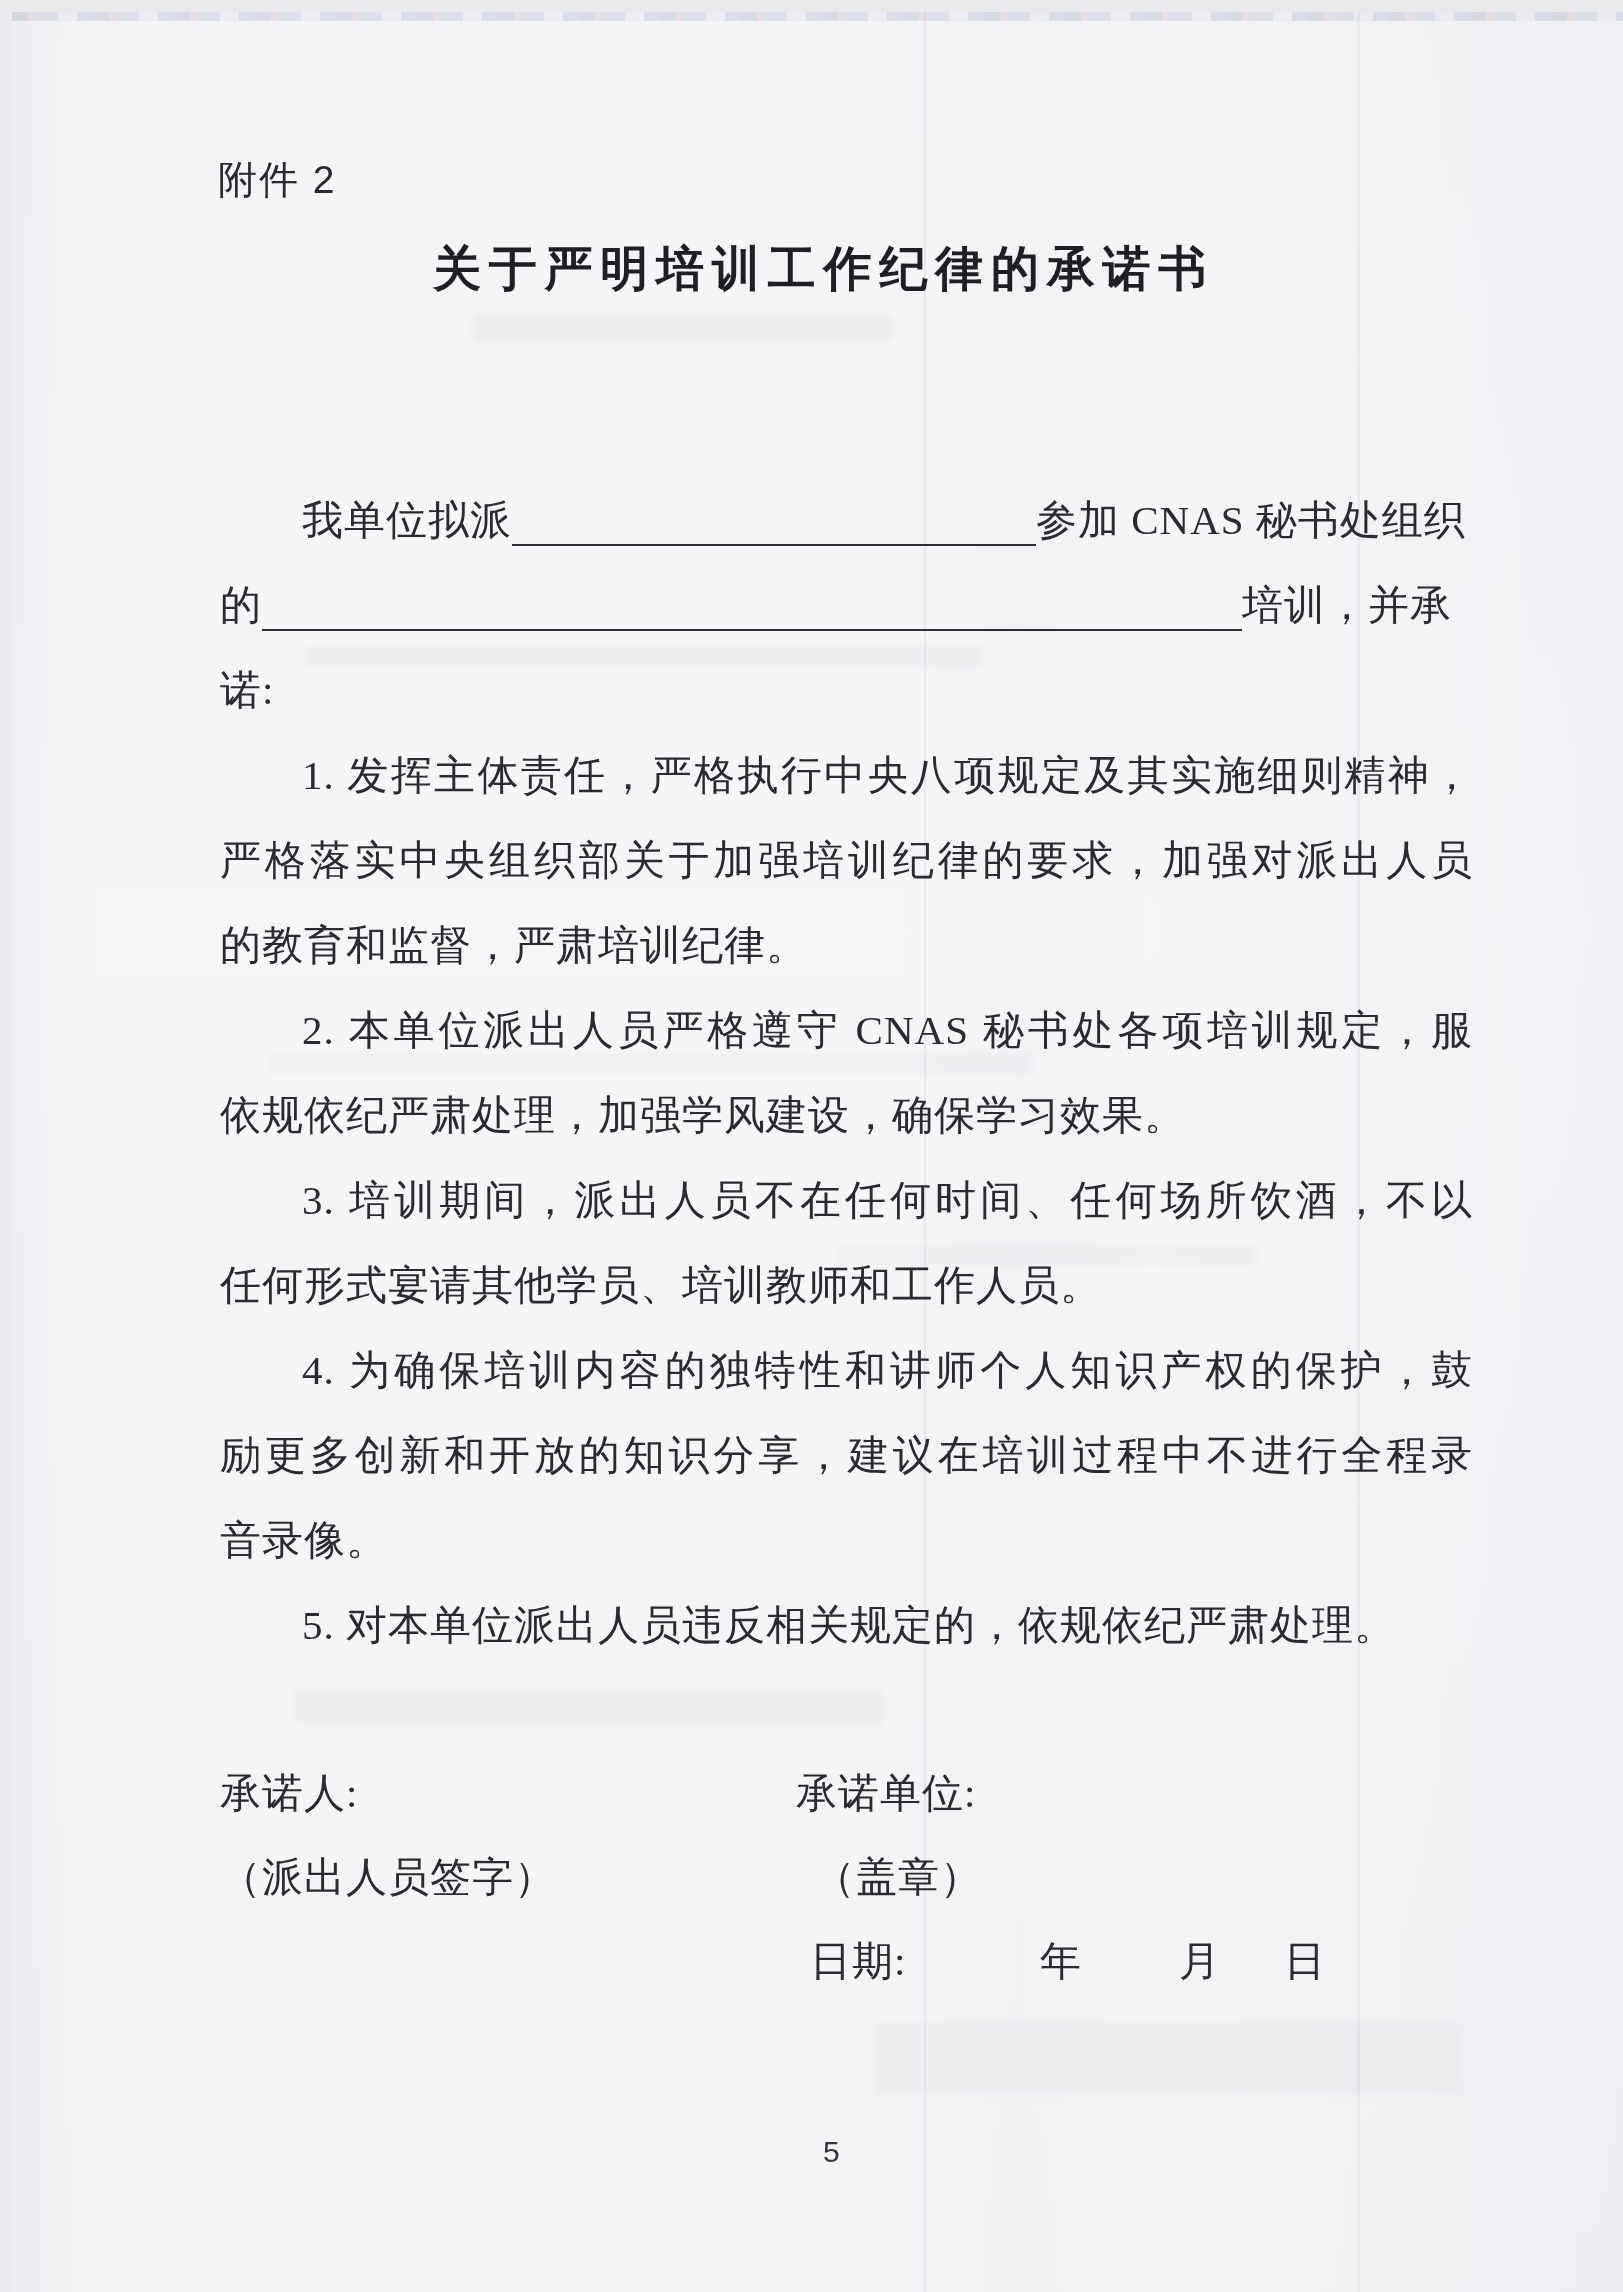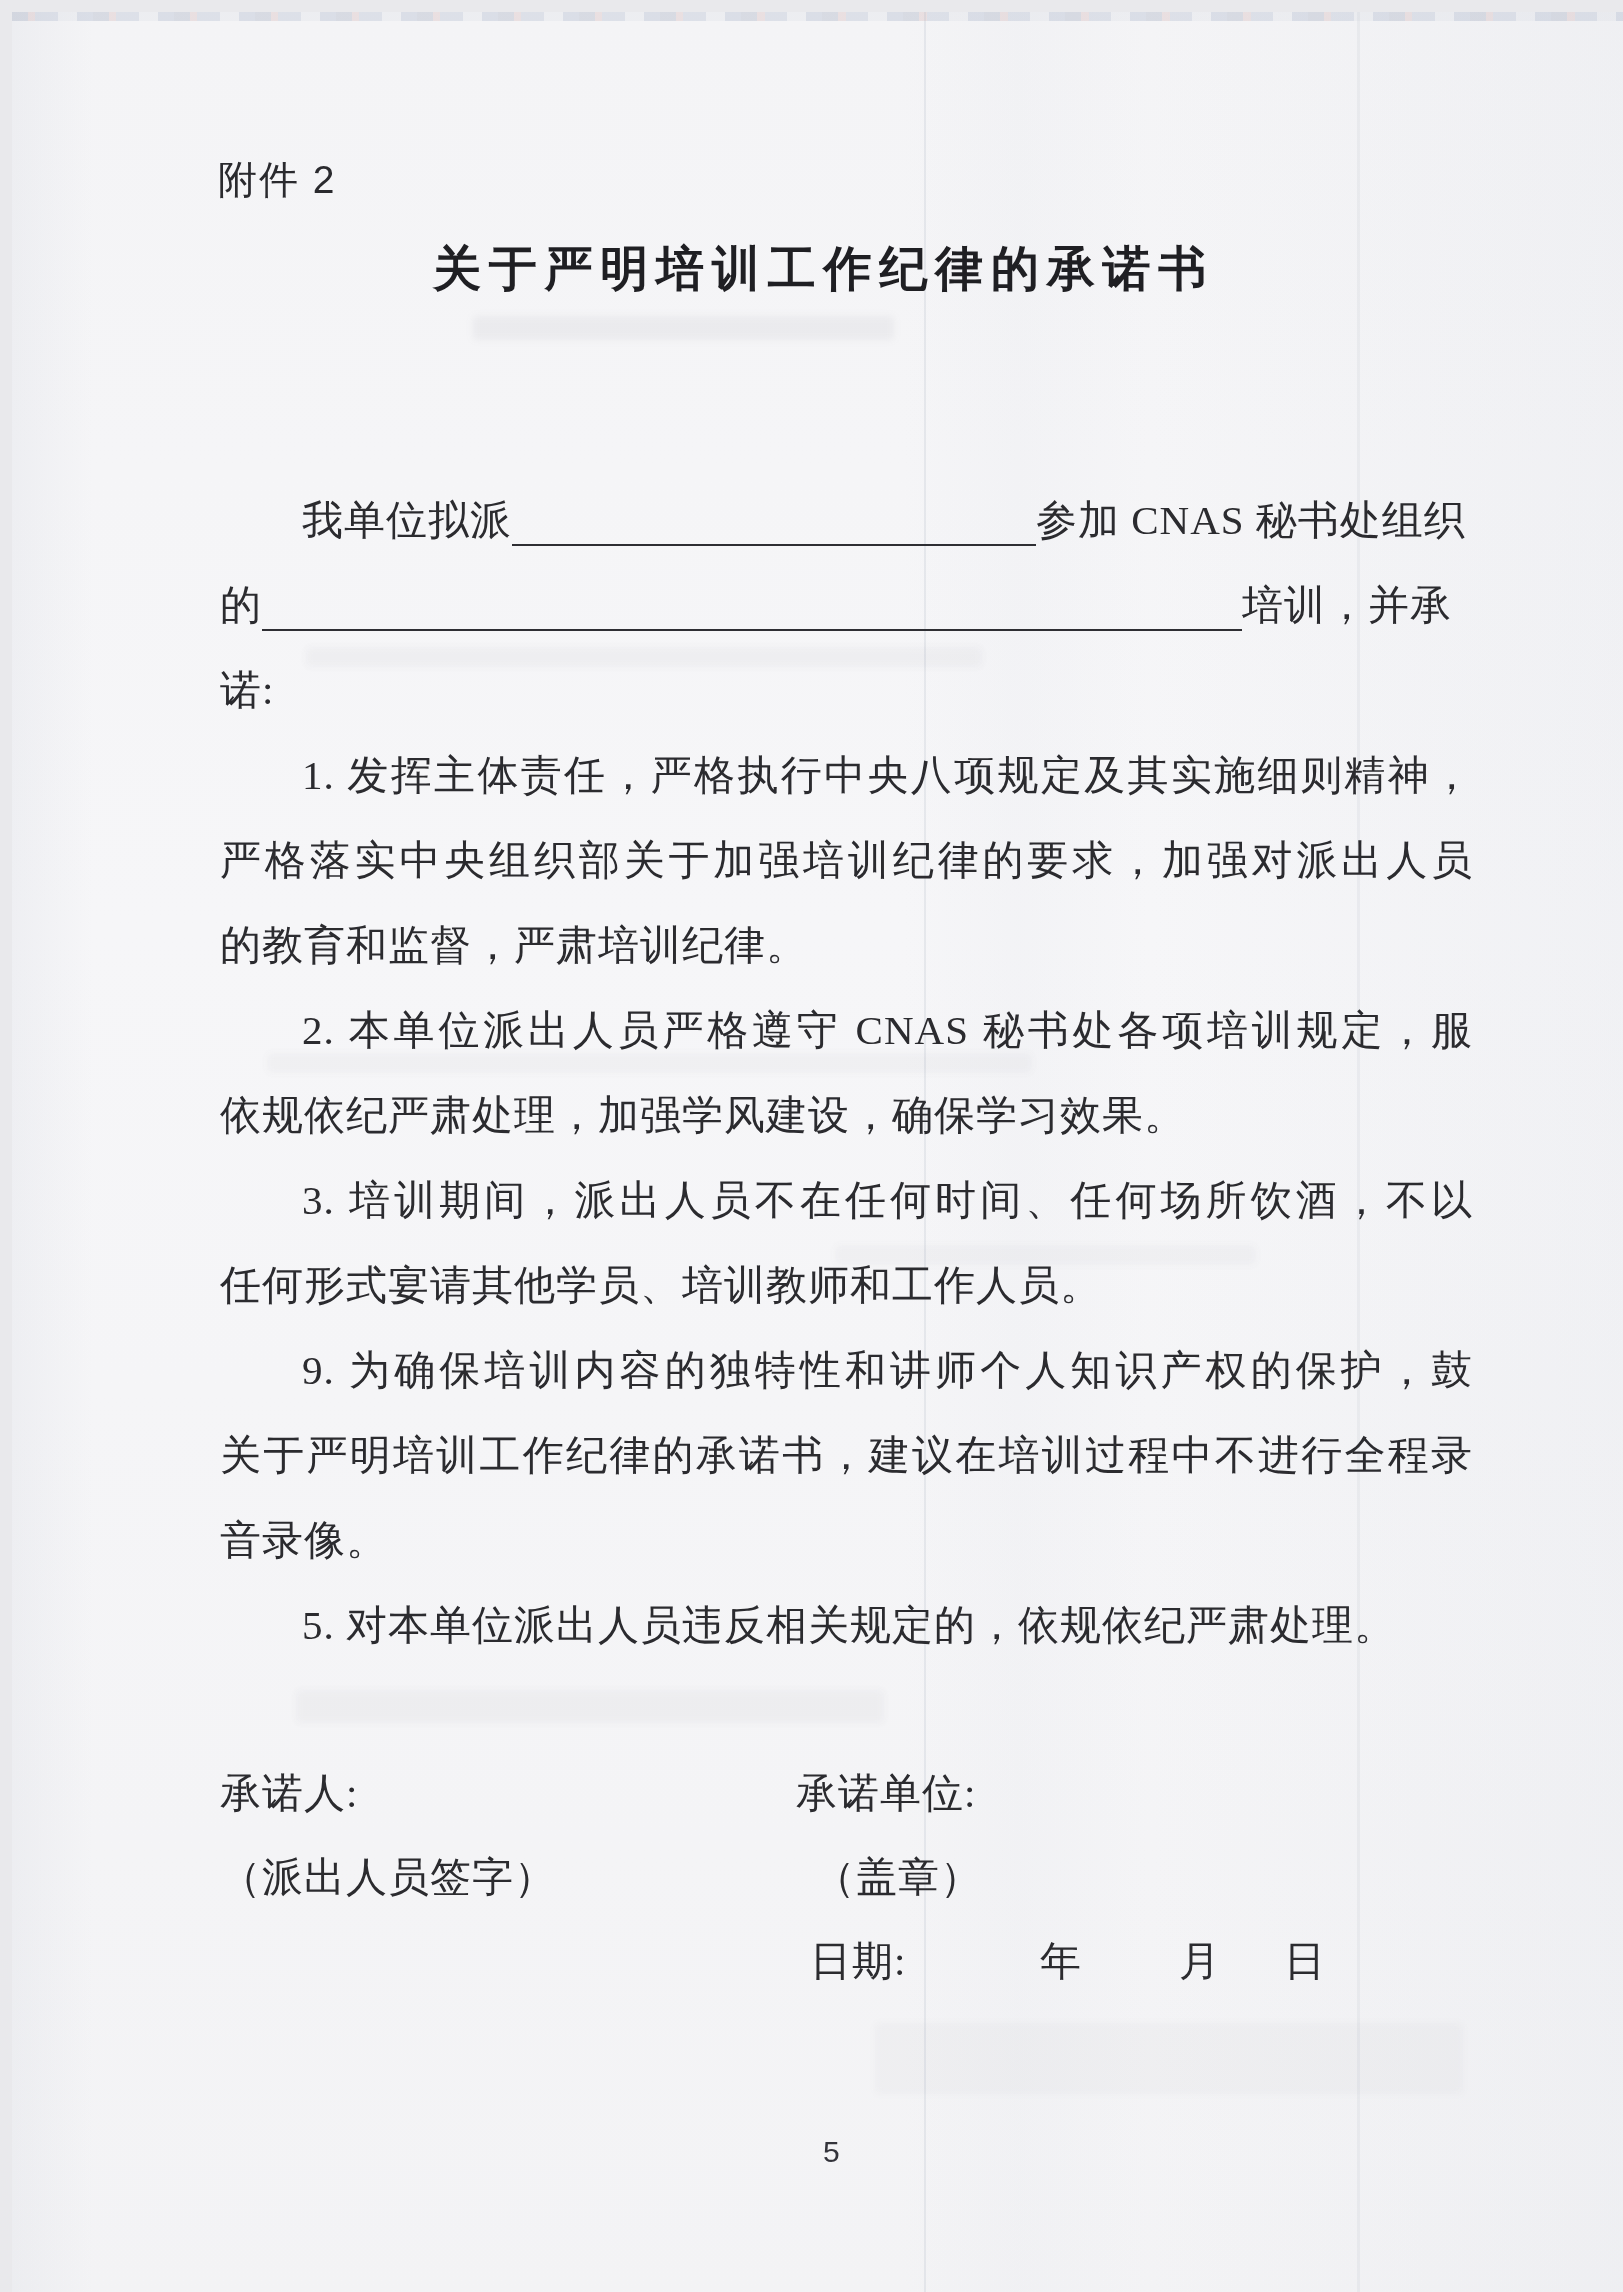--- a/index.html
+++ b/index.html
@@ -125,22 +125,22 @@
     <p class="line"><span>的</span><span class="blank blank-2"></span><span>培训，并承</span></p>
     <p class="line">诺:</p>
 
     <p class="line indent fill">1. 发挥主体责任，严格执行中央八项规定及其实施细则精神，</p>
     <p class="line fill">严格落实中央组织部关于加强培训纪律的要求，加强对派出人员</p>
     <p class="line">的教育和监督，严肃培训纪律。</p>
     <p class="line indent fill">2. 本单位派出人员严格遵守 CNAS 秘书处各项培训规定，服</p>
     <p class="line">依规依纪严肃处理，加强学风建设，确保学习效果。</p>
     <p class="line indent fill">3. 培训期间，派出人员不在任何时间、任何场所饮酒，不以</p>
     <p class="line">任何形式宴请其他学员、培训教师和工作人员。</p>
-    <p class="line indent fill">9. 为确保培训内容的独特性和讲师个人知识产权的保护，鼓</p>
-    <p class="line fill">关于严明培训工作纪律的承诺书，建议在培训过程中不进行全程录</p>
+    <p class="line indent fill">4. 为确保培训内容的独特性和讲师个人知识产权的保护，鼓</p>
+    <p class="line fill">励更多创新和开放的知识分享，建议在培训过程中不进行全程录</p>
     <p class="line">音录像。</p>
     <p class="line indent">5. 对本单位派出人员违反相关规定的，依规依纪严肃处理。</p>
   </div>
 
   <div class="sig">
     <div class="sig-row">
       <span class="sig-left">承诺人:</span>
       <span class="sig-abs pos-unit">承诺单位:</span>
     </div>
     <div class="sig-row">

